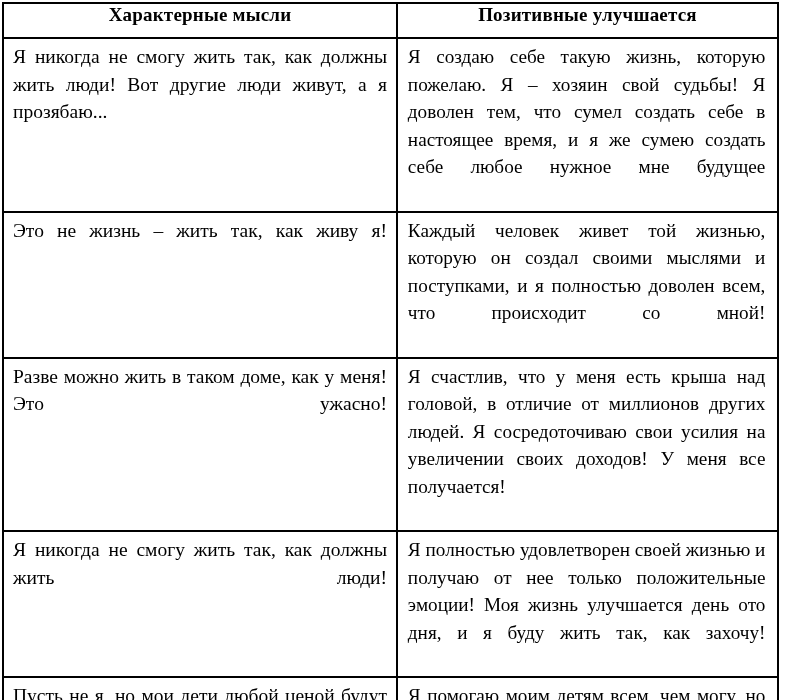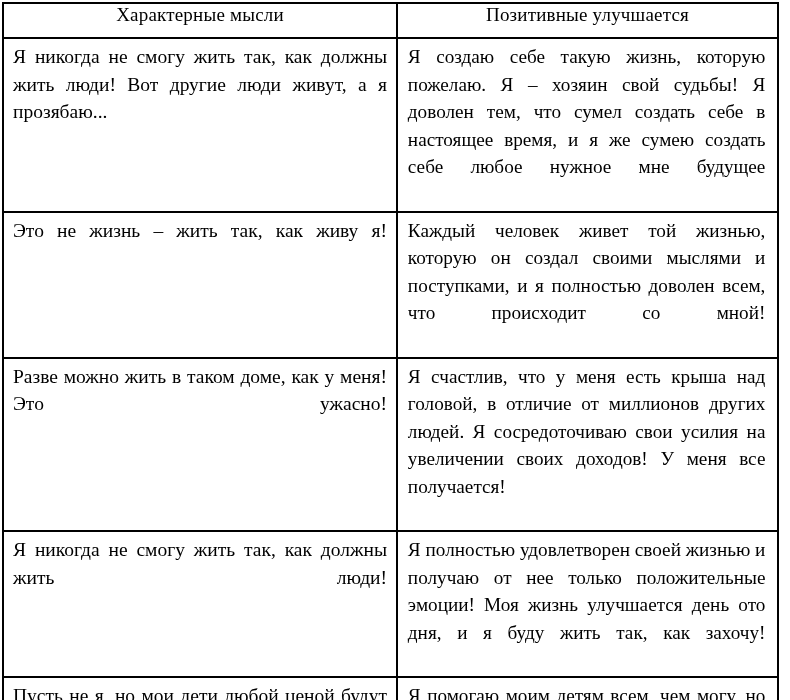--- a/index.html
+++ b/index.html
@@ -46,21 +46,21 @@
   }
 
   
   thead th {
     height: 33px;
     text-align: center;
     vertical-align: middle;
   }
   .hdr-text {
     display: block;
-    font-weight: normal;
+    font-weight: bold;
     font-size: 19px;
     line-height: 22px;
     letter-spacing: 0.2px;
     white-space: nowrap;
   }
 
   
   .cell-text {
     display: block;
     font-size: 19.5px;

